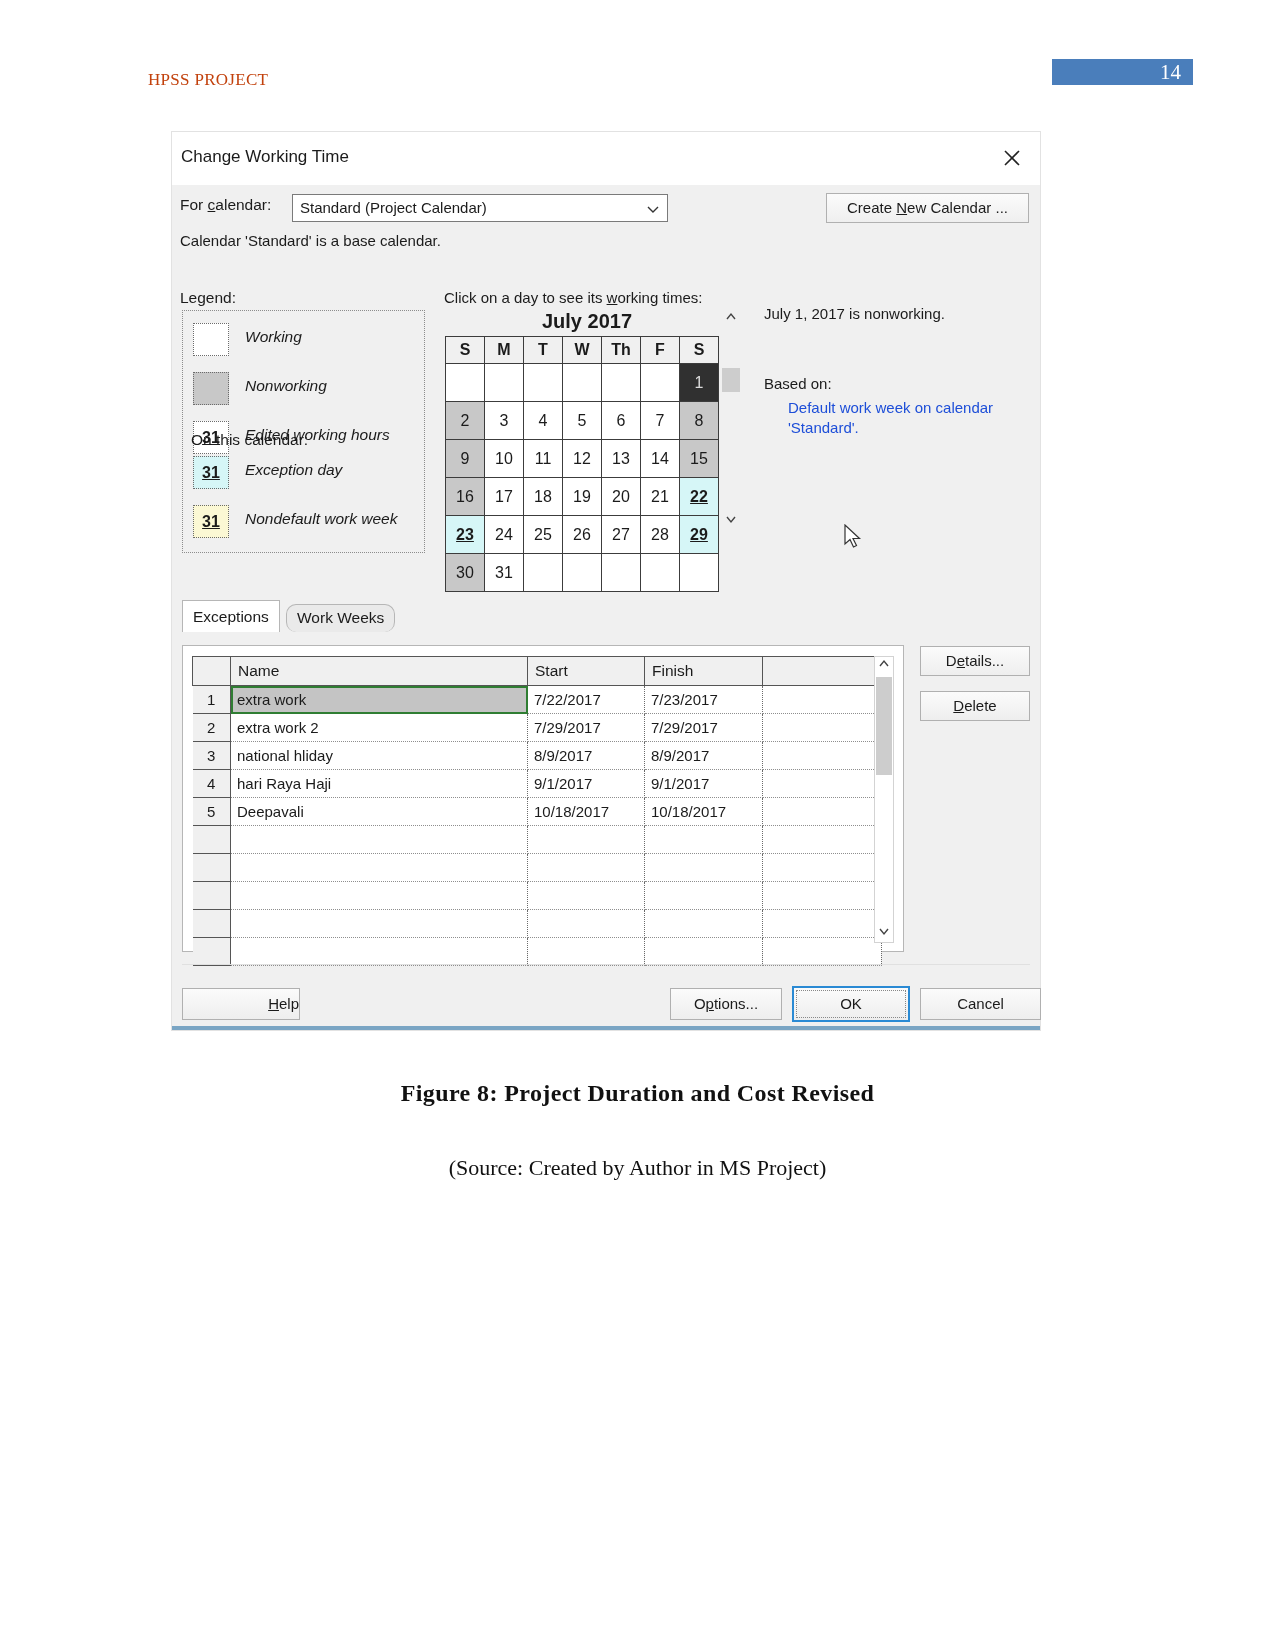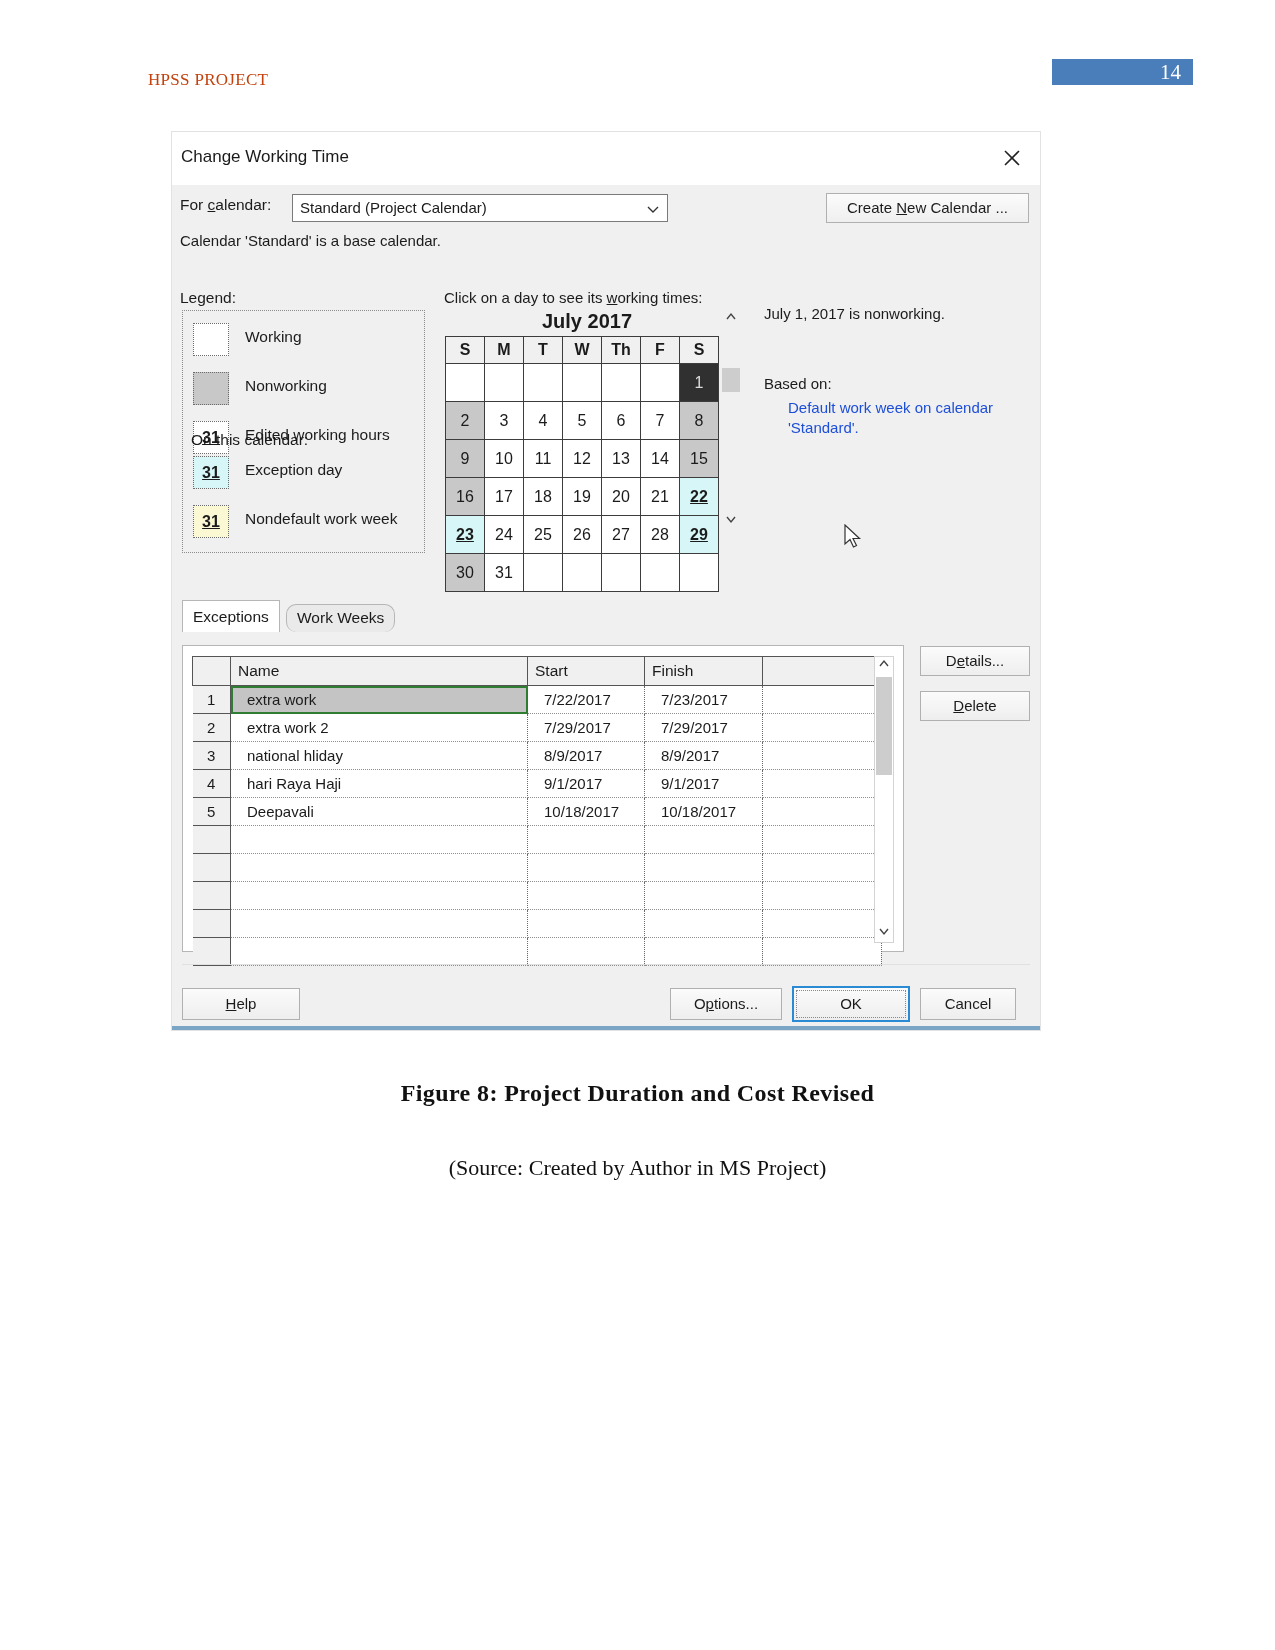--- a/index.html
+++ b/index.html
@@ -175,20 +175,21 @@
   .legend-swatch.nonworking { background: #c8c8c8; }
   .legend-swatch.exception  { background: #d6f6f7; }
   .legend-swatch.nondefault { background: #fbf8d4; }
   .legend-swatch .daynum { text-decoration: underline; }
   .legend-text {
     position: absolute;
     left: 52px; top: 5px;
     font-size: 15.5px;
     color: #1b1b1b;
     white-space: nowrap;
+    font-style: italic;
   }
   #on-this-calendar-label {
     position: absolute;
     left: 8px; top: 120px;
     font-size: 15.5px;
     color: #1b1b1b;
   }
 
   
   #calendar-hint {
@@ -347,21 +348,21 @@
     font-size: 15.5px;
     font-weight: normal;
     color: #1b1b1b;
     text-align: left;
     padding: 0 0 0 7px;
   }
   #exceptions-table td {
     height: 27px;
     font-size: 15px;
     color: #1b1b1b;
-    padding: 0 0 0 16px;
+    padding: 0 0 0 6px;
     border-right: 1px dotted #6a6a6a;
     border-bottom: 1px dotted #8e8e8e;
     background: #ffffff;
     overflow: hidden;
     white-space: nowrap;
   }
   #exceptions-table td.rowidx {
     background: #f0f0f0;
     text-align: center;
     padding: 0;
@@ -432,34 +433,34 @@
     height: 32px;
     background: linear-gradient(#fbfbfb,#eeeeee);
     border: 1px solid #b0b0b0;
     box-sizing: border-box;
     font-size: 15px;
     color: #1b1b1b;
     text-align: center;
     line-height: 30px;
     cursor: pointer;
   }
-  #help-button    { left: 10px;  top: 856px; width: 118px; }
+  #help-button    { left: 10px;  top: 856px; width: 118px; text-align: right; }
   #options-button { left: 498px; top: 856px; width: 112px; }
   #ok-button {
     left: 620px; top: 854px; width: 118px; height: 36px;
     border: 2px solid #2a8ad4;
     line-height: 32px;
   }
   #ok-button .inner {
     position: absolute;
     left: 2px; top: 2px; right: 2px; bottom: 2px;
     border: 1px dotted #888;
     line-height: 26px;
   }
-  #cancel-button  { left: 748px; top: 856px; width: 96px; }
+  #cancel-button  { left: 748px; top: 856px; width: 121px; }
 
   
   #figure-caption {
     position: absolute;
     left: 0; top: 1080px;
     width: 1275px;
     text-align: center;
     font-family: "Liberation Serif", serif;
     font-size: 24px;
     font-weight: bold;

